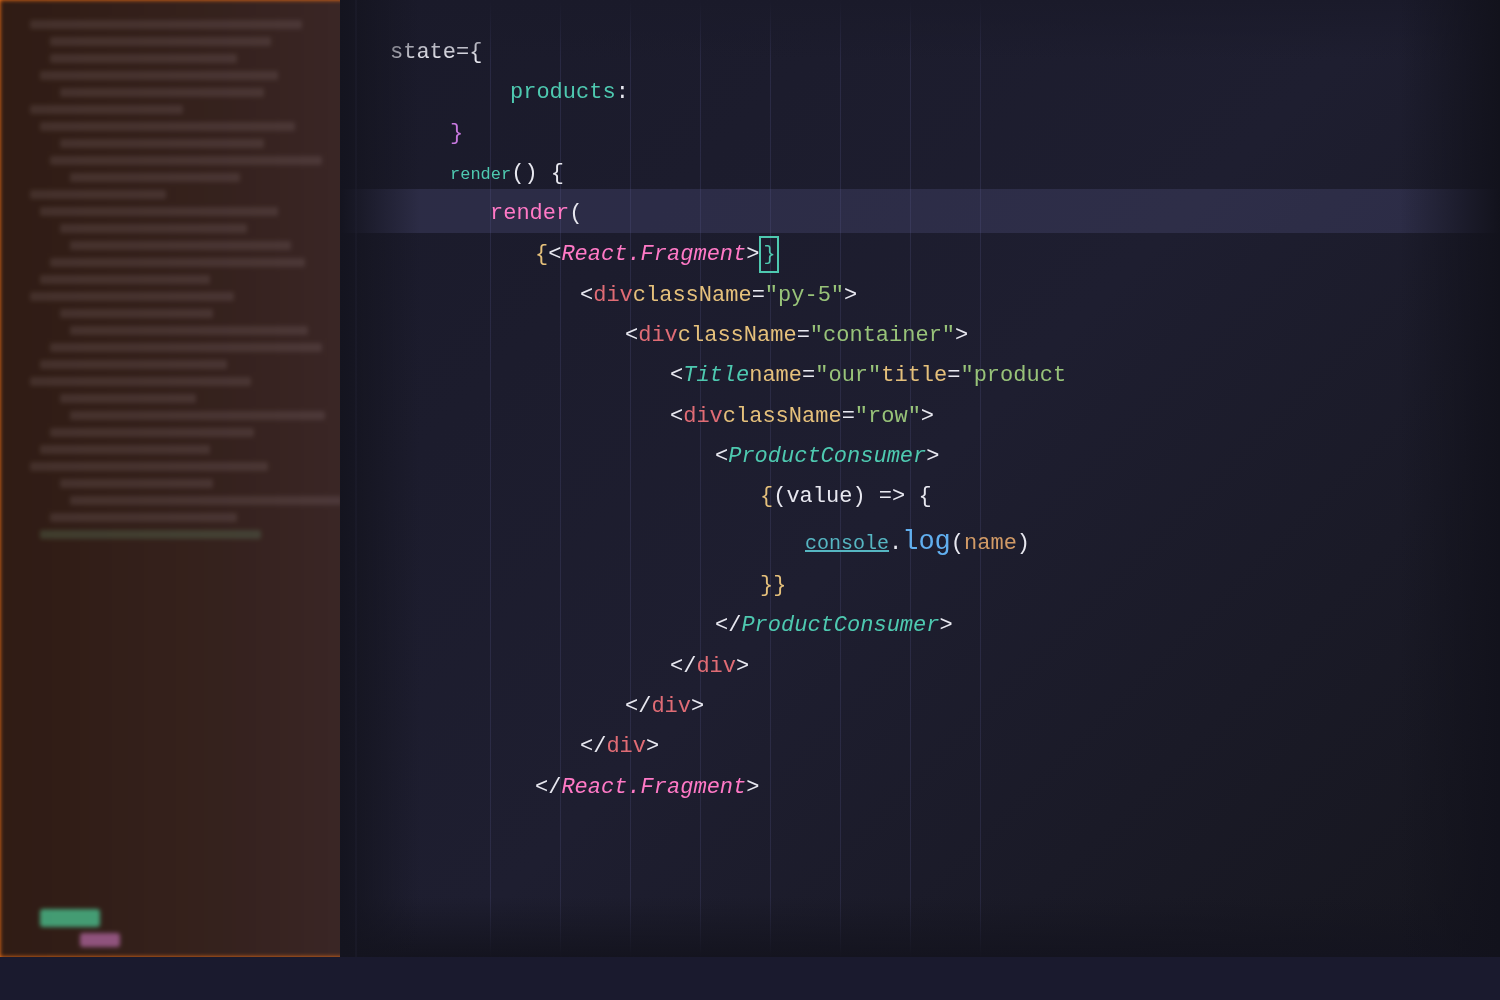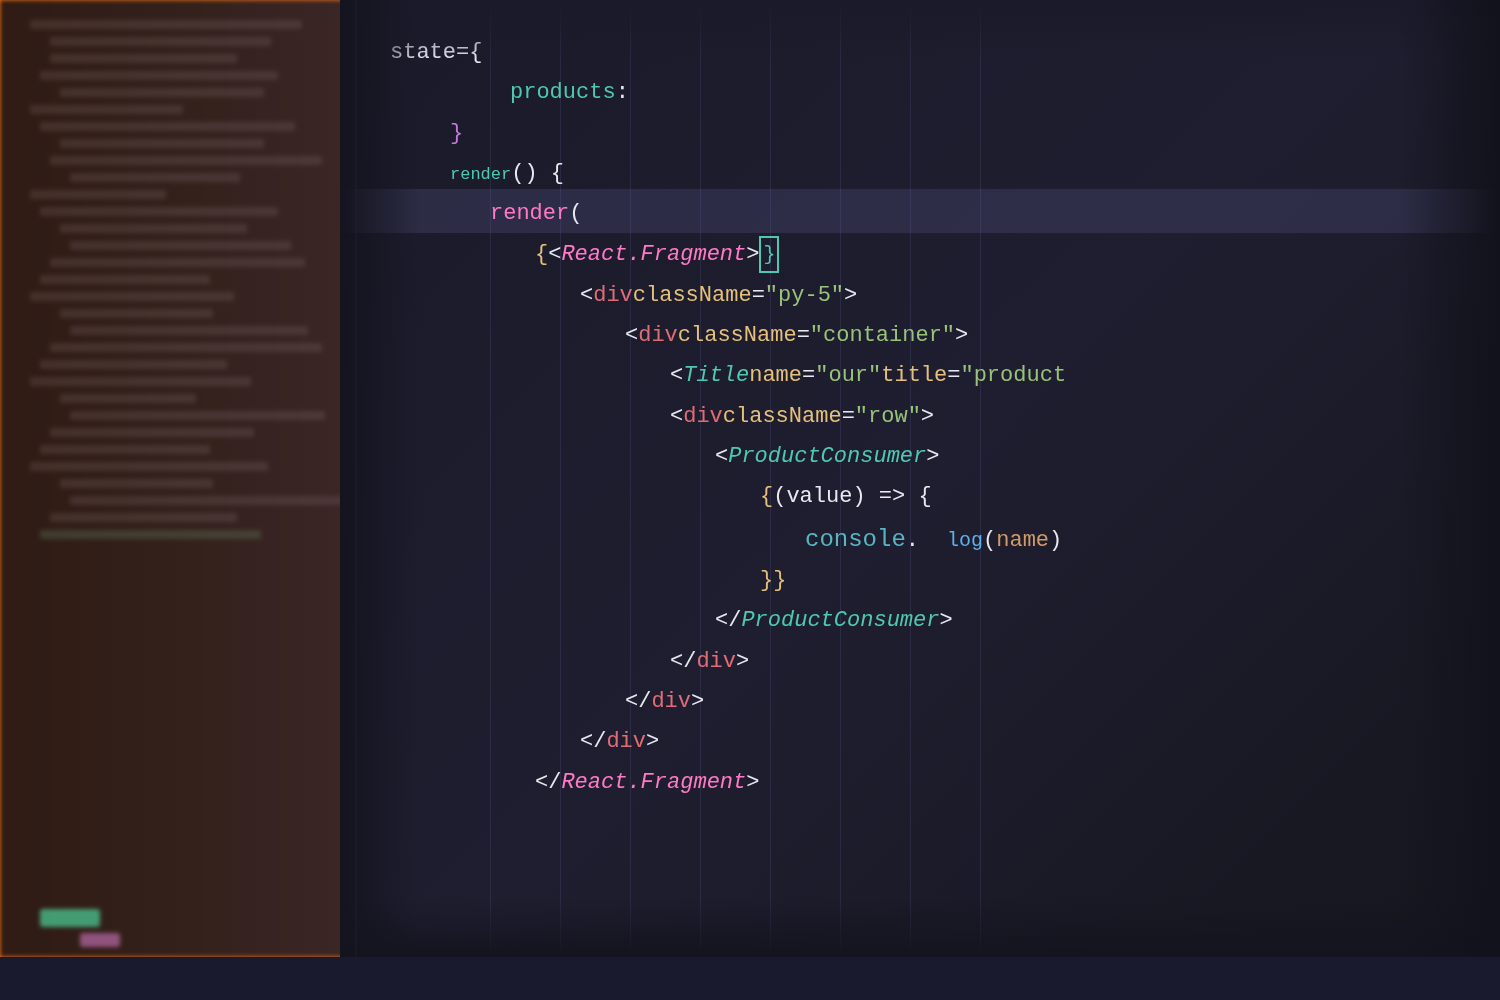--- a/index.html
+++ b/index.html
@@ -272,23 +272,23 @@
       </div>
 
       <div class="code-line">
         <span style="display:inline-block; width:370px;"></span>
         <span style="color:#e5c07b; font-size:22px;">{</span>
           <span style="color:#e8e8f0; font-size:22px;">(value) =&gt; {</span>
       </div>
 
       <div class="code-line">
         <span style="display:inline-block; width:415px;"></span>
-        <span style="color:#56b6c2; font-size:24px;">console</span>
+        <span style="color:#56b6c2; font-size:20px;text-decoration:underline;">console</span>
           <span style="color:#e8e8f0; font-size:22px;">.</span>
-          <span style="color:#61afef; font-size:20px;margin-left:28px;">log</span>
+          <span style="color:#61afef; font-size:27px;">log</span>
           <span style="color:#e8e8f0; font-size:22px;">(</span>
           <span style="color:#d19a66; font-size:22px;">name</span>
           <span style="color:#e8e8f0; font-size:22px;">)</span>
       </div>
 
       <div class="code-line">
         <span style="display:inline-block; width:370px;"></span>
         <span style="color:#e5c07b; font-size:22px;">}}</span>
       </div>
 

